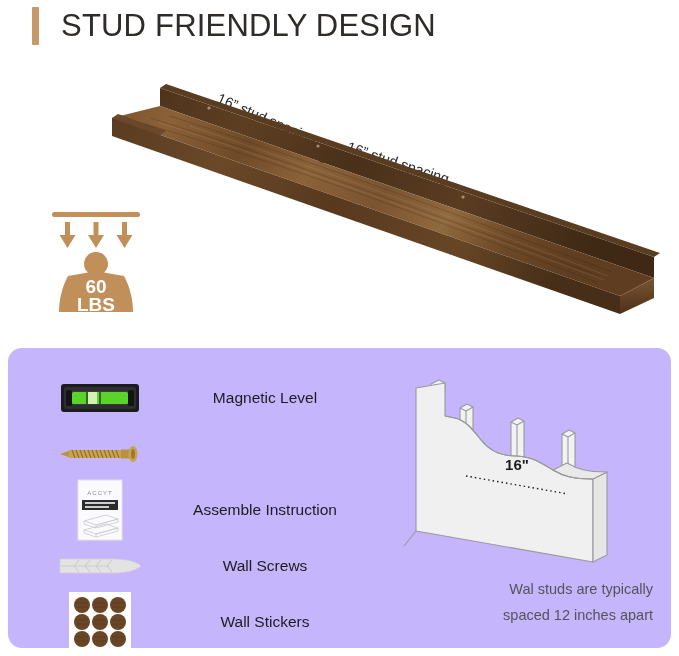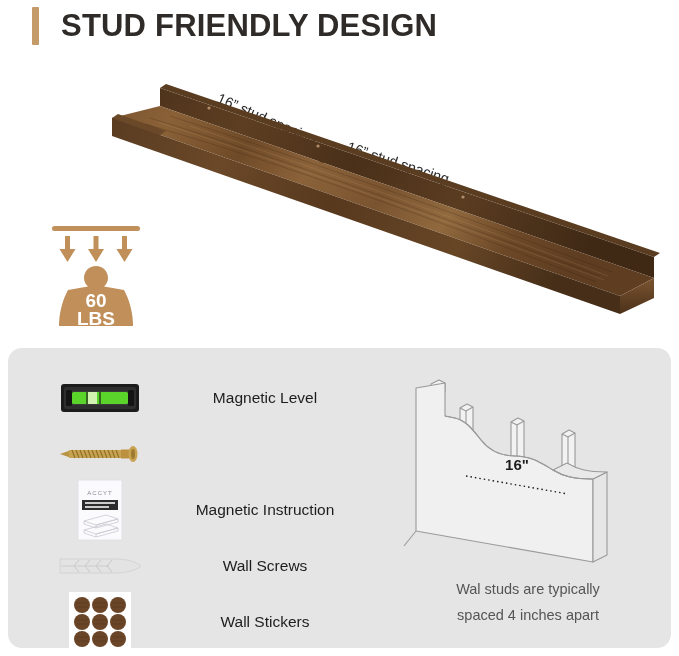--- a/index.html
+++ b/index.html
@@ -29,54 +29,54 @@
     width: 7px;
     height: 38px;
     background: #c49a68;
     margin-left: 32px;
     border-radius: 1px;
     flex: none;
   }
   .title-text {
     margin-left: 22px;
     font-size: 31px;
-    font-weight: bold;
+    font-weight: normal;
     letter-spacing: 0.2px;
     color: #2f2b28;
     white-space: nowrap;
   }
 
   
   .hero {
     position: absolute;
     left: 0;
     top: 46px;
     width: 679px;
     height: 300px;
   }
   .hero svg { display: block; }
 
   
   .weight-badge {
     position: absolute;
     left: 44px;
-    top: 222px;
+    top: 208px;
     width: 104px;
     height: 112px;
   }
   .weight-badge svg { display: block; }
 
   
   .card {
     position: absolute;
     left: 8px;
     top: 348px;
     width: 663px;
     height: 300px;
-    background: #e5e5e5;
+    background: #c4b5fd;
     border-radius: 14px;
   }
 
   
   .acc-list {
     position: absolute;
     left: 44px;
     top: 22px;
     width: 330px;
   }
@@ -114,21 +114,21 @@
   .studs-caption {
     position: absolute;
     left: 395px;
     top: 228px;
     width: 250px;
     text-align: center;
     font-size: 14.5px;
     color: #555555;
     line-height: 26px;
   }
-  .studs-caption div { white-space: nowrap; }
+  .studs-caption div { white-space: nowrap; text-align: right; }
 </style>
 </head>
 <body>
 
 <div class="title-row">
   <div class="title-accent"></div>
   <div class="title-text">STUD FRIENDLY DESIGN</div>
 </div>
 
 <div class="hero">
@@ -296,21 +296,21 @@
           <g stroke="#c9c9d2" fill="none" stroke-width="0.8">
             <path d="M9,42 L31,36 L43,40 L21,46 Z"></path>
             <path d="M9,42 L9,45 L21,49 L21,46"></path>
             <path d="M21,46 L43,40 L43,43 L21,49"></path>
             <path d="M9,51 L31,45 L43,49 L21,55 Z"></path>
             <path d="M9,51 L9,54 L21,58 L21,55"></path>
             <path d="M21,55 L43,49 L43,52 L21,58"></path>
           </g>
         </svg>
       </div>
-      <div class="acc-label">Magnetic Instruction</div>
+      <div class="acc-label">Assemble Instruction</div>
     </div>
 
     <div class="acc-row">
       <div class="acc-icon">
         <svg width="86" height="26" viewBox="0 0 86 26">
           <path d="M3,6 L58,6 C70,6 80,9 84,13 C80,17 70,20 58,20 L3,20 Z" fill="#e3e3e3" stroke="#cfcfcf" stroke-width="0.8"></path>
           <g stroke="#c4c4c4" stroke-width="0.9" fill="none">
             <path d="M22,7 L17,13 L22,19"></path>
             <path d="M33,7 L28,13 L33,19"></path>
             <path d="M44,7 L39,13 L44,19"></path>
@@ -387,15 +387,15 @@
         <line x1="13" y1="165" x2="1" y2="180"></line>
       </g>
 
       <line x1="63" y1="110" x2="165" y2="128" stroke="#1c1c1c" stroke-width="1.4" stroke-dasharray="1.5 3"></line>
       <text x="114" y="104" text-anchor="middle" font-family="Liberation Sans, sans-serif" font-size="15" font-weight="bold" fill="#1c1c1c">16"</text>
     </svg>
   </div>
 
   <div class="studs-caption">
     <div>Wal studs are typically</div>
-    <div>spaced 4 inches apart</div>
+    <div>spaced 12 inches apart</div>
   </div>
 </div>
 
 </body></html>

